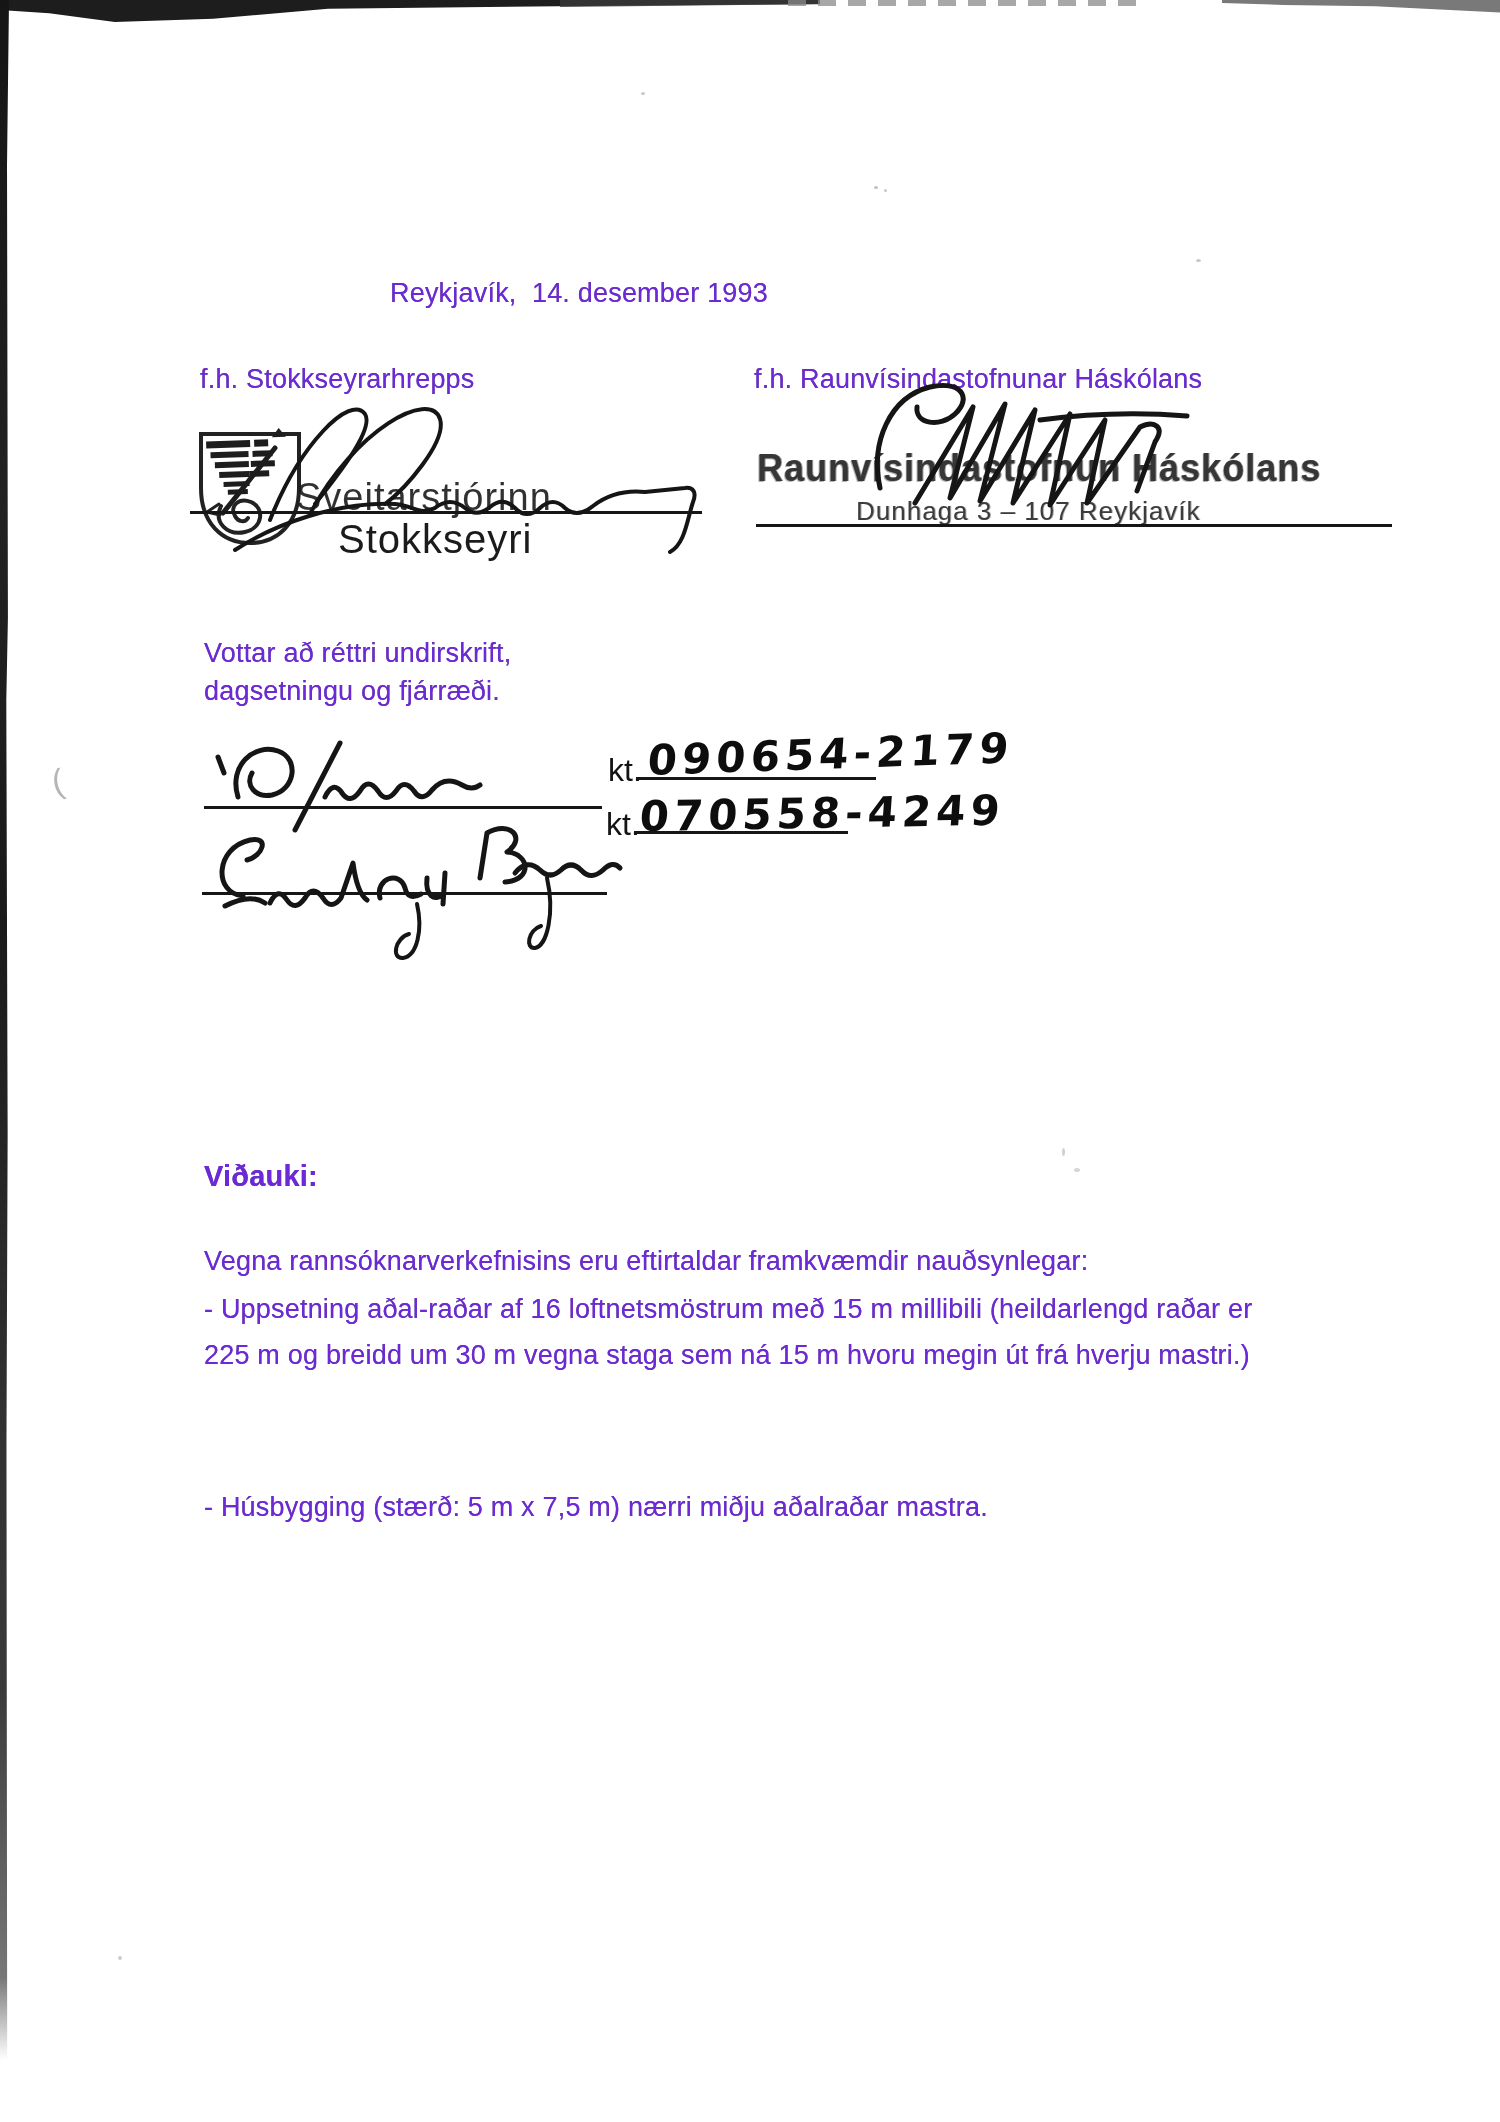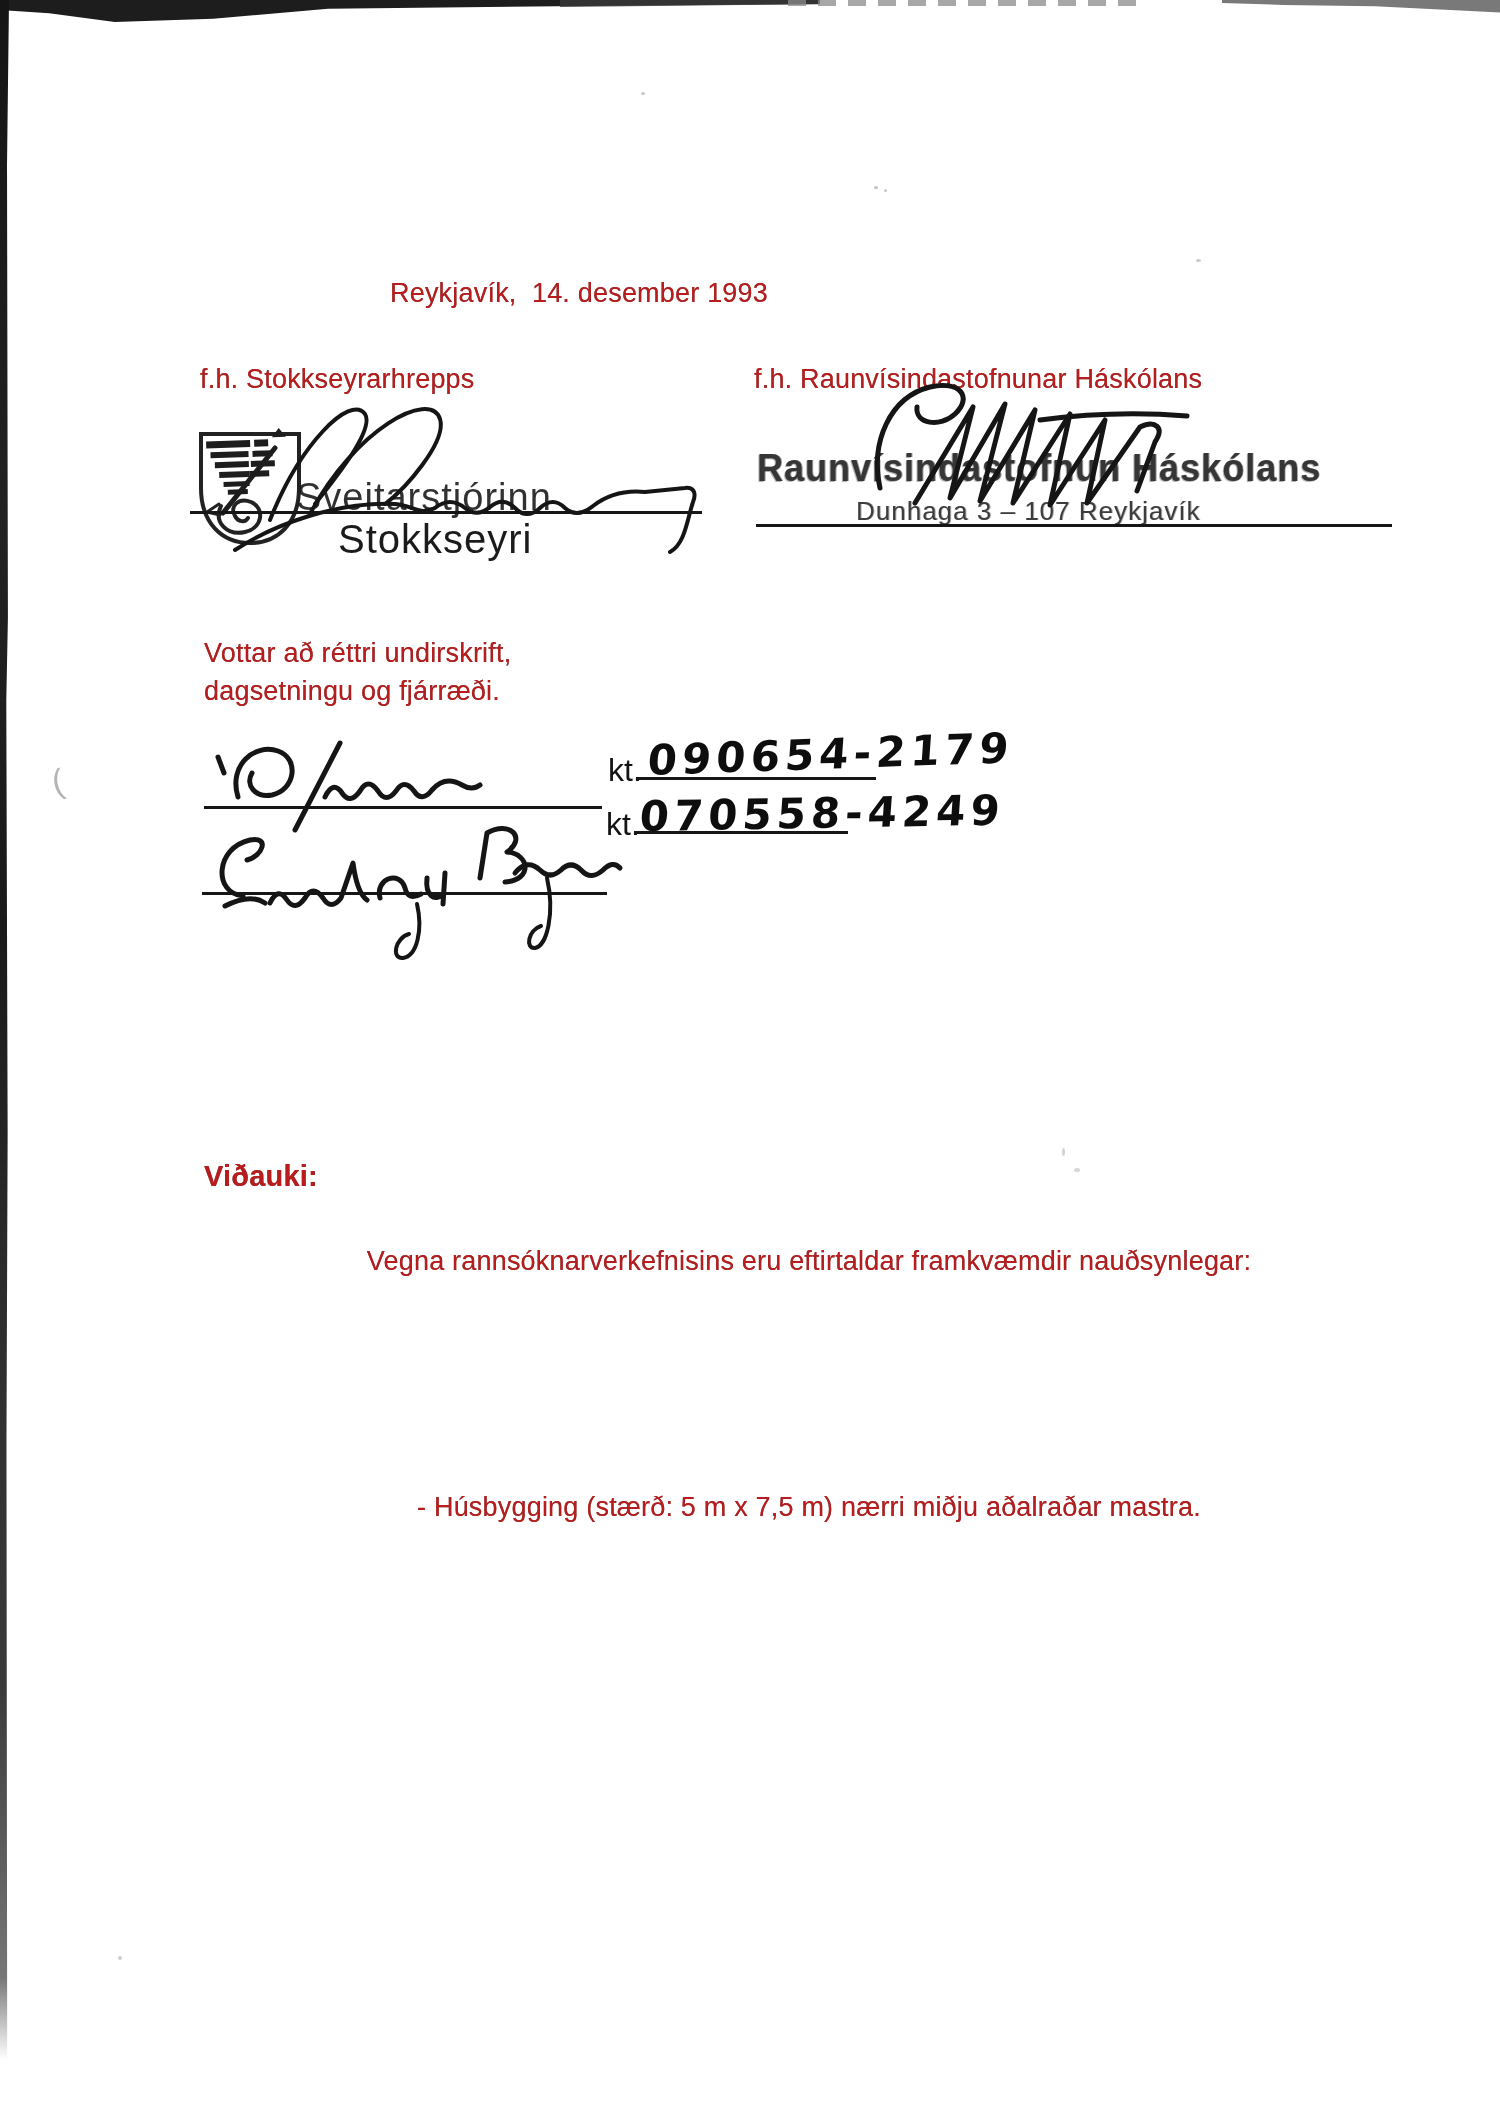--- a/index.html
+++ b/index.html
@@ -1,22 +1,22 @@
 <!DOCTYPE html>
 <html><head>
 <meta charset="utf-8">
 <style>
   html,body{margin:0;padding:0;background:#e8e8e8;}
   #page{
     position:relative;width:1500px;height:2122px;background:#ffffff;
     font-family:"Liberation Sans",sans-serif;color:#161616;overflow:hidden;
   }
   .abs{position:absolute;}
-  .body-text{font-size:27px;letter-spacing:.2px;color:#b91c1c;
-    text-shadow:0 0 .5px rgba(0,0,0,.55);text-align:center;}
+  .body-text{font-size:27px;letter-spacing:.2px;color:#6d28d9;
+    text-shadow:0 0 .5px rgba(0,0,0,.55);}
   .date{white-space:pre;}
   .appendix-item{white-space:pre-line;line-height:46px;width:1210px;}
   .appendix-intro{width:1210px;}
   .heading-bold{font-weight:bold;font-size:29px;}
   .witness-line{line-height:38px;}
   .rule{background:#161616;height:3px;}
   .stamp-text{color:#1b1b1b;filter:blur(.35px);}
   .stamp-left-1{font-size:38px;letter-spacing:1px;opacity:.9;}
   .stamp-left-2{font-size:40px;letter-spacing:1px;margin-left:36px;}
   .stamp-right-1{font-size:38px;font-weight:bold;letter-spacing:1px;
@@ -133,15 +133,17 @@
     <path d="M352,60 C360,95 352,128 340,130 C330,131 333,112 346,108" stroke-width="4"></path>
   </svg>
   <div class="abs rule" style="left:202px;top:892px;width:405px;"></div>
   <div class="abs kt-label" style="left:606px;top:806px;">kt.</div>
   <div class="abs hand hand2" style="left:638px;top:792px;">070558-4249</div>
   <div class="abs rule" style="left:634px;top:831px;width:214px;"></div>
 
   <div class="abs body-text heading-bold" style="left:204px;top:1160px;">Viðauki:</div>
   <div class="abs body-text appendix-intro" style="left:204px;top:1246px;">Vegna rannsóknarverkefnisins eru eftirtaldar framkvæmdir nauðsynlegar:</div>
 
+  <div class="abs body-text appendix-item" style="left:204px;top:1286px;">- Uppsetning aðal-raðar af 16 loftnetsmöstrum með 15 m millibili (heildarlengd raðar er
+225 m og breidd um 30 m vegna staga sem ná 15 m hvoru megin út frá hverju mastri.)</div>
   <div class="abs body-text appendix-item" style="left:204px;top:1484px;">- Húsbygging (stærð: 5 m x 7,5 m) nærri miðju aðalraðar mastra.</div>
 
 </div>
 
 </body></html>

